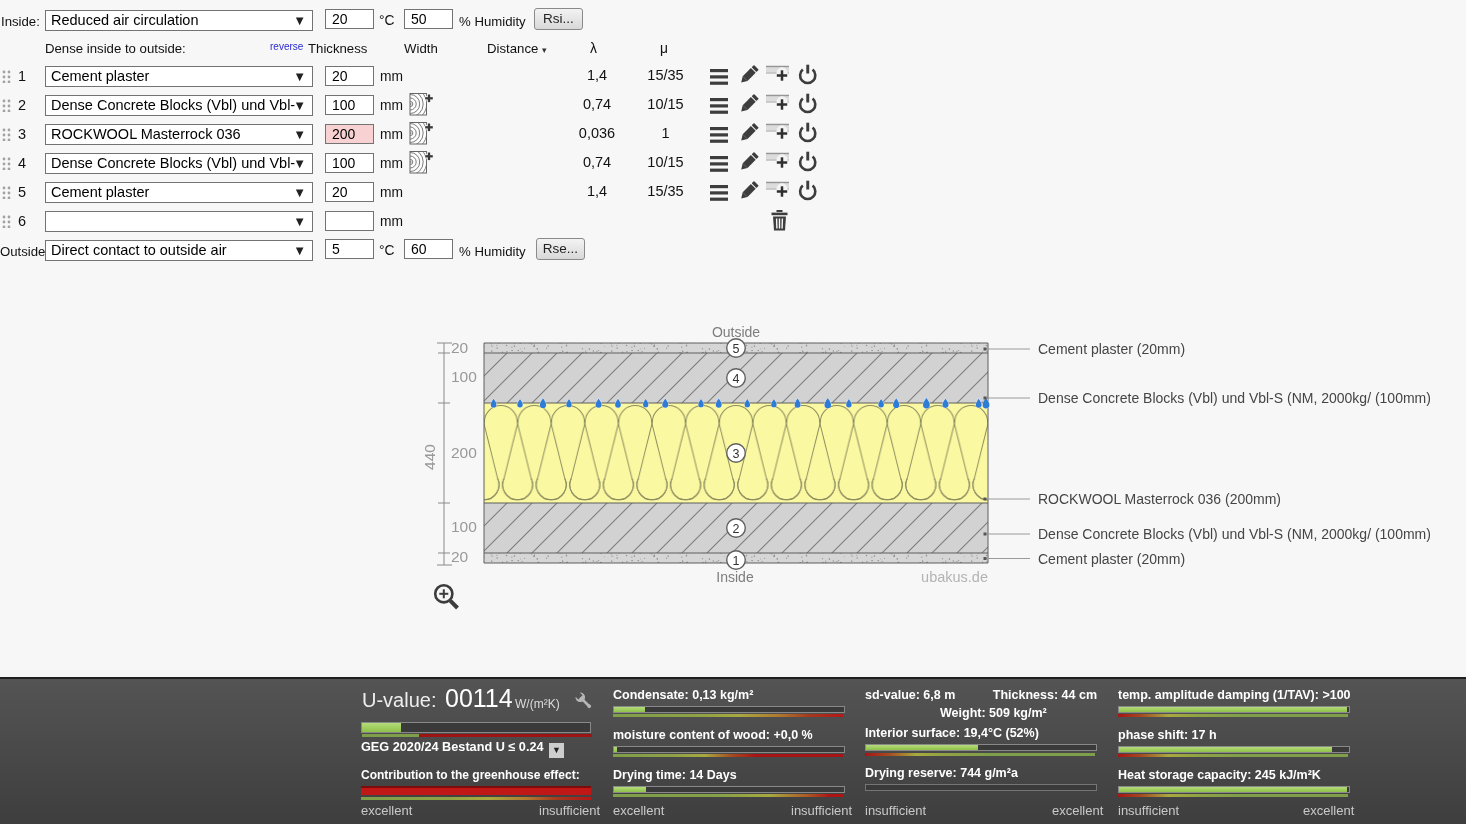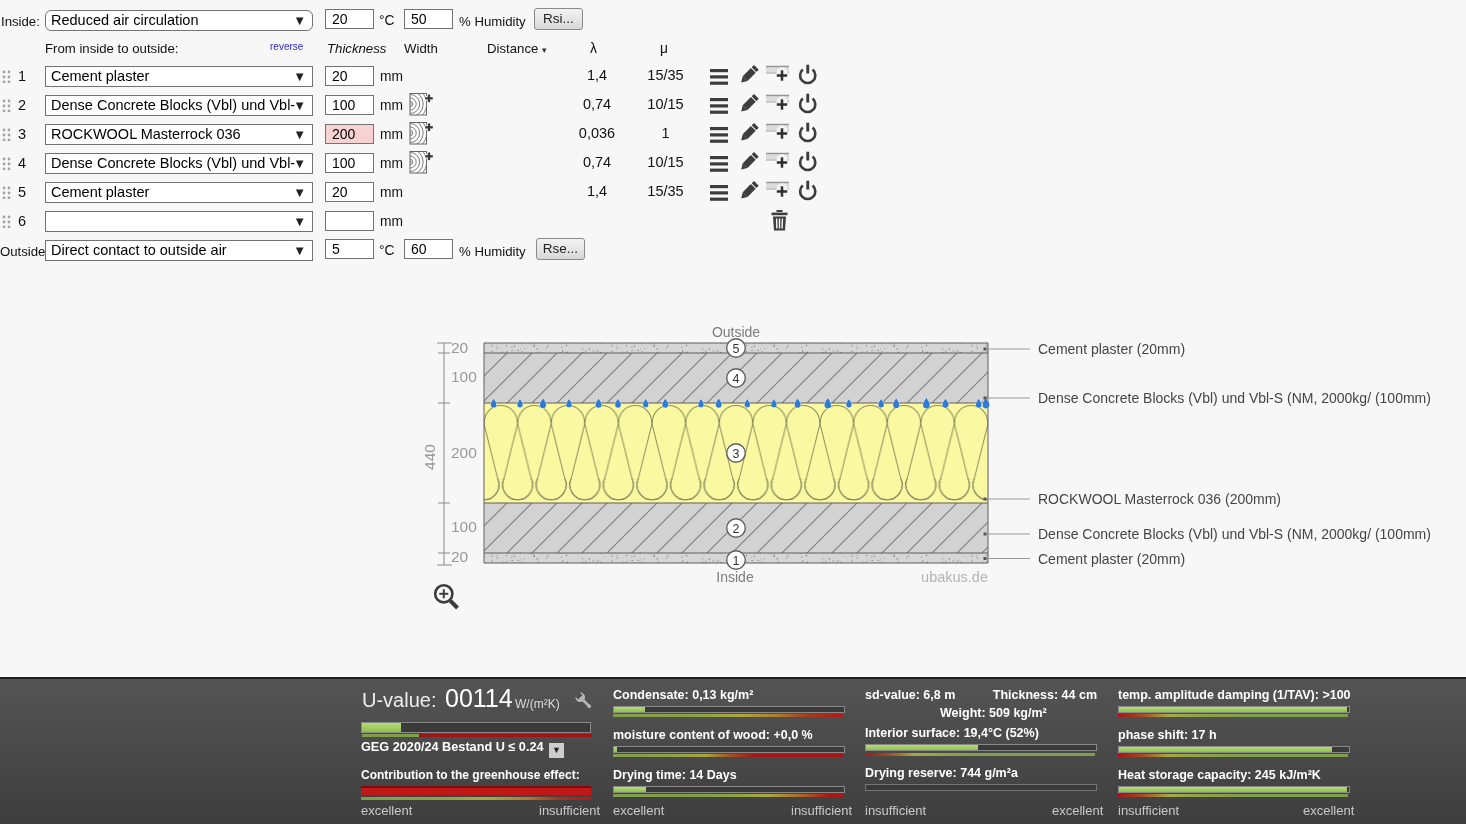--- a/index.html
+++ b/index.html
@@ -23,30 +23,30 @@
 .btn2{position:absolute;font-size:13px;color:#c9c9c9;white-space:nowrap;}
 .track{position:absolute;background:#3a3a3a;border:1px solid #888;}
 .fill{position:absolute;left:0;top:0;height:100%;background:linear-gradient(#b5dc7a,#8fc04a);}
 .gstrip{position:absolute;height:3px;}
 </style>
 </head>
 <body>
 <div id="app">
 
 <div class="lbl abs" style="left:1px;top:14px;">Inside:</div>
-<div class="sel" style="left:45px;top:10px;border-radius:6px;">Reduced air circulation<span class="arr">▼</span></div>
+<div class="sel" style="left:45px;top:10px;">Reduced air circulation<span class="arr">▼</span></div>
 <div class="inp" style="left:325px;top:9px;">20</div>
 <div class="un abs" style="left:379px;top:13px;">°C</div>
 <div class="inp" style="left:404px;top:9px;">50</div>
 <div class="lbl abs" style="left:459px;top:14px;">% Humidity</div>
 <div class="btn" style="left:534px;top:8px;">Rsi...</div>
 
-<div class="lbl abs" style="left:45px;top:41px;">From inside to outside:</div>
+<div class="lbl abs" style="left:45px;top:41px;">Dense inside to outside:</div>
 <div class="abs" style="left:270px;top:41px;font-size:10px;color:#2a2ad2;">reverse</div>
-<div class="lbl abs" style="left:327px;top:41px;font-style:italic;">Thickness</div>
+<div class="lbl abs" style="left:308px;top:41px;">Thickness</div>
 <div class="lbl abs" style="left:404px;top:41px;">Width</div>
 <div class="lbl abs" style="left:487px;top:41px;">Distance <span style="font-size:9px;color:#333;">▾</span></div>
 <div class="un abs" style="left:590px;top:41px;">λ</div>
 <div class="un abs" style="left:660px;top:41px;">μ</div>
 
 <div id="rows">
 <svg class="abs" style="left:2px;top:70px;" width="10" height="13">
         <circle cx="2" cy="2" r="1.4" fill="#a2a2a2"></circle>
         <circle cx="7" cy="2" r="1.4" fill="#a2a2a2"></circle>
         <circle cx="2" cy="7" r="1.4" fill="#a2a2a2"></circle>

